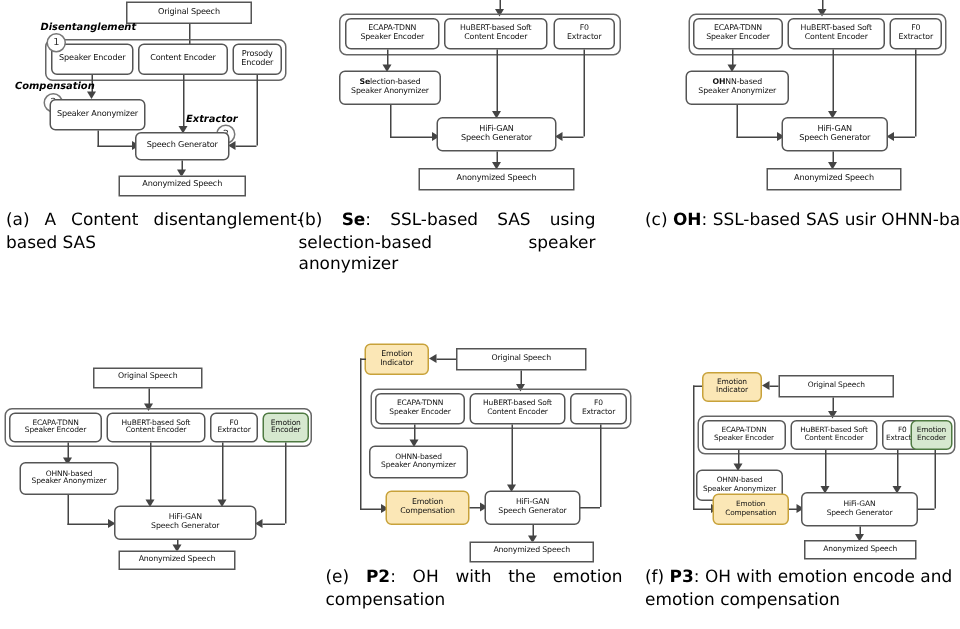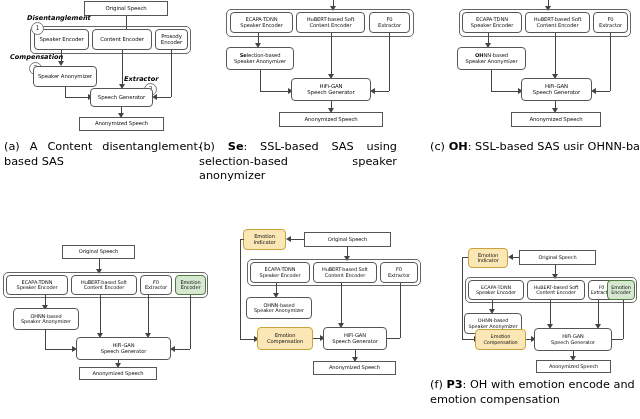--- a/index.html
+++ b/index.html
@@ -436,18 +436,22 @@
     </div>
 
     <div class="ln-v" style="left:147px;top:123px;height:7px;"></div>
     <div class="arr arr-d" style="left:144px;top:128px;"></div>
 
     <div class="node sq" style="left:110px;top:132px;width:75px;height:13px;font-size:5.0px;">
       <span class="ln">Anonymized Speech</span>
     </div>
   </div>
 
+  <div class="caption" style="left:217px;top:378px;width:198px;">
+    <span>(e)</span>
+    <b>P2</b><span>: OH with the emotion compensation</span>
+  </div>
   <div class="caption" style="left:430px;top:378px;width:216px;text-align:left;overflow:hidden;">
     <span>(f)</span>
     <b>P3</b><span>: OH with emotion encode and emotion compensation</span>
   </div>
 
 </div>
 
 </body></html>

